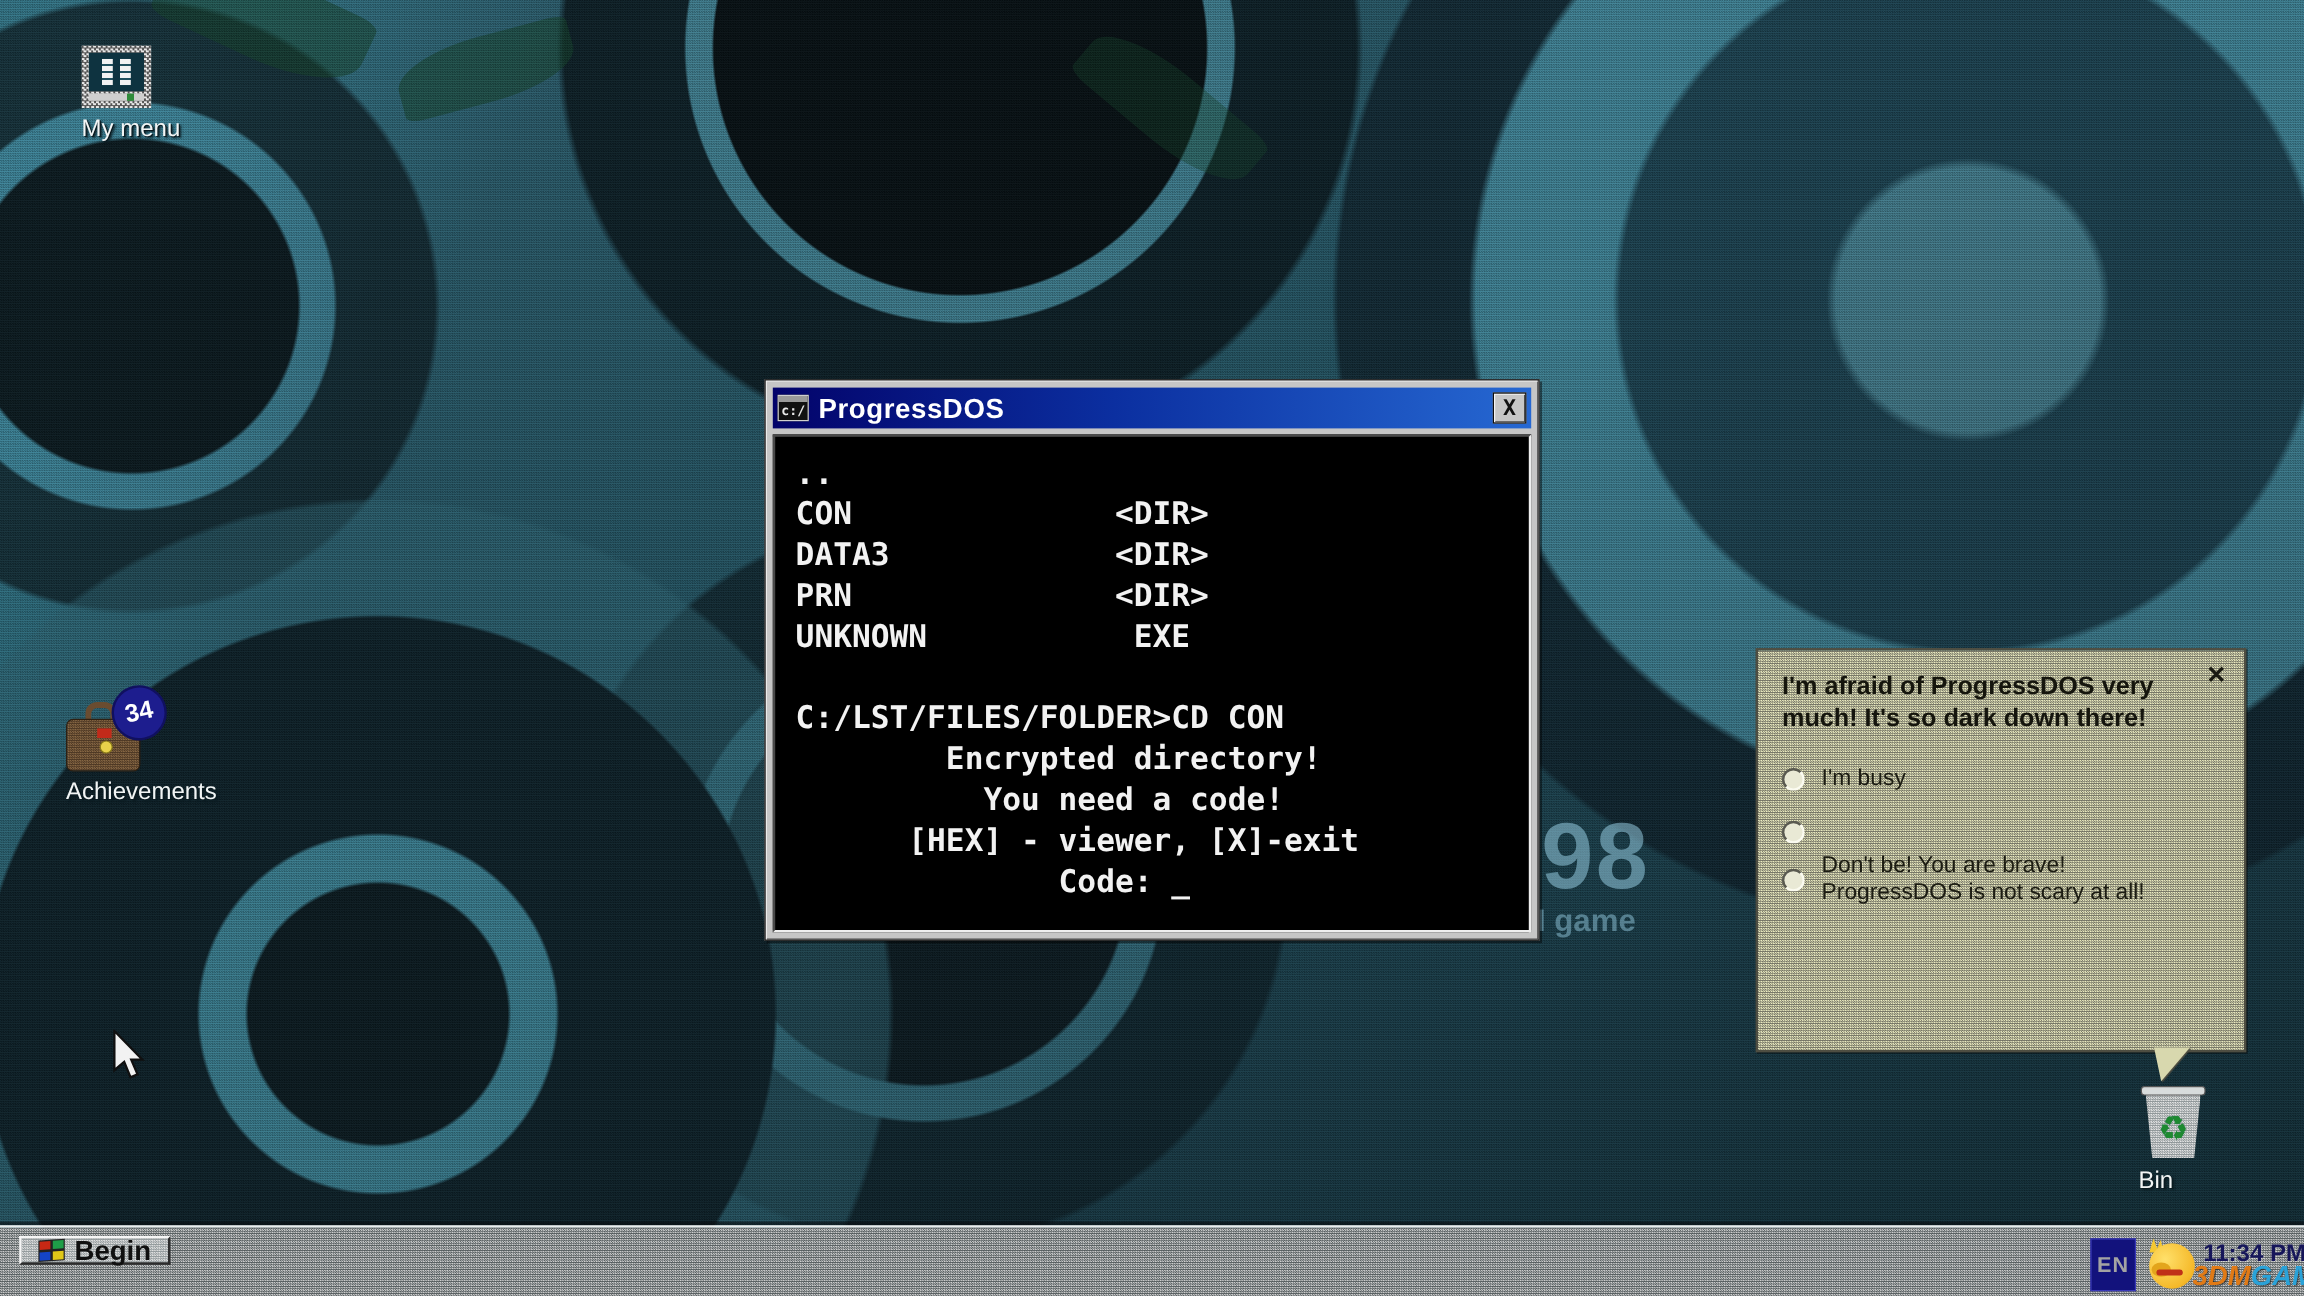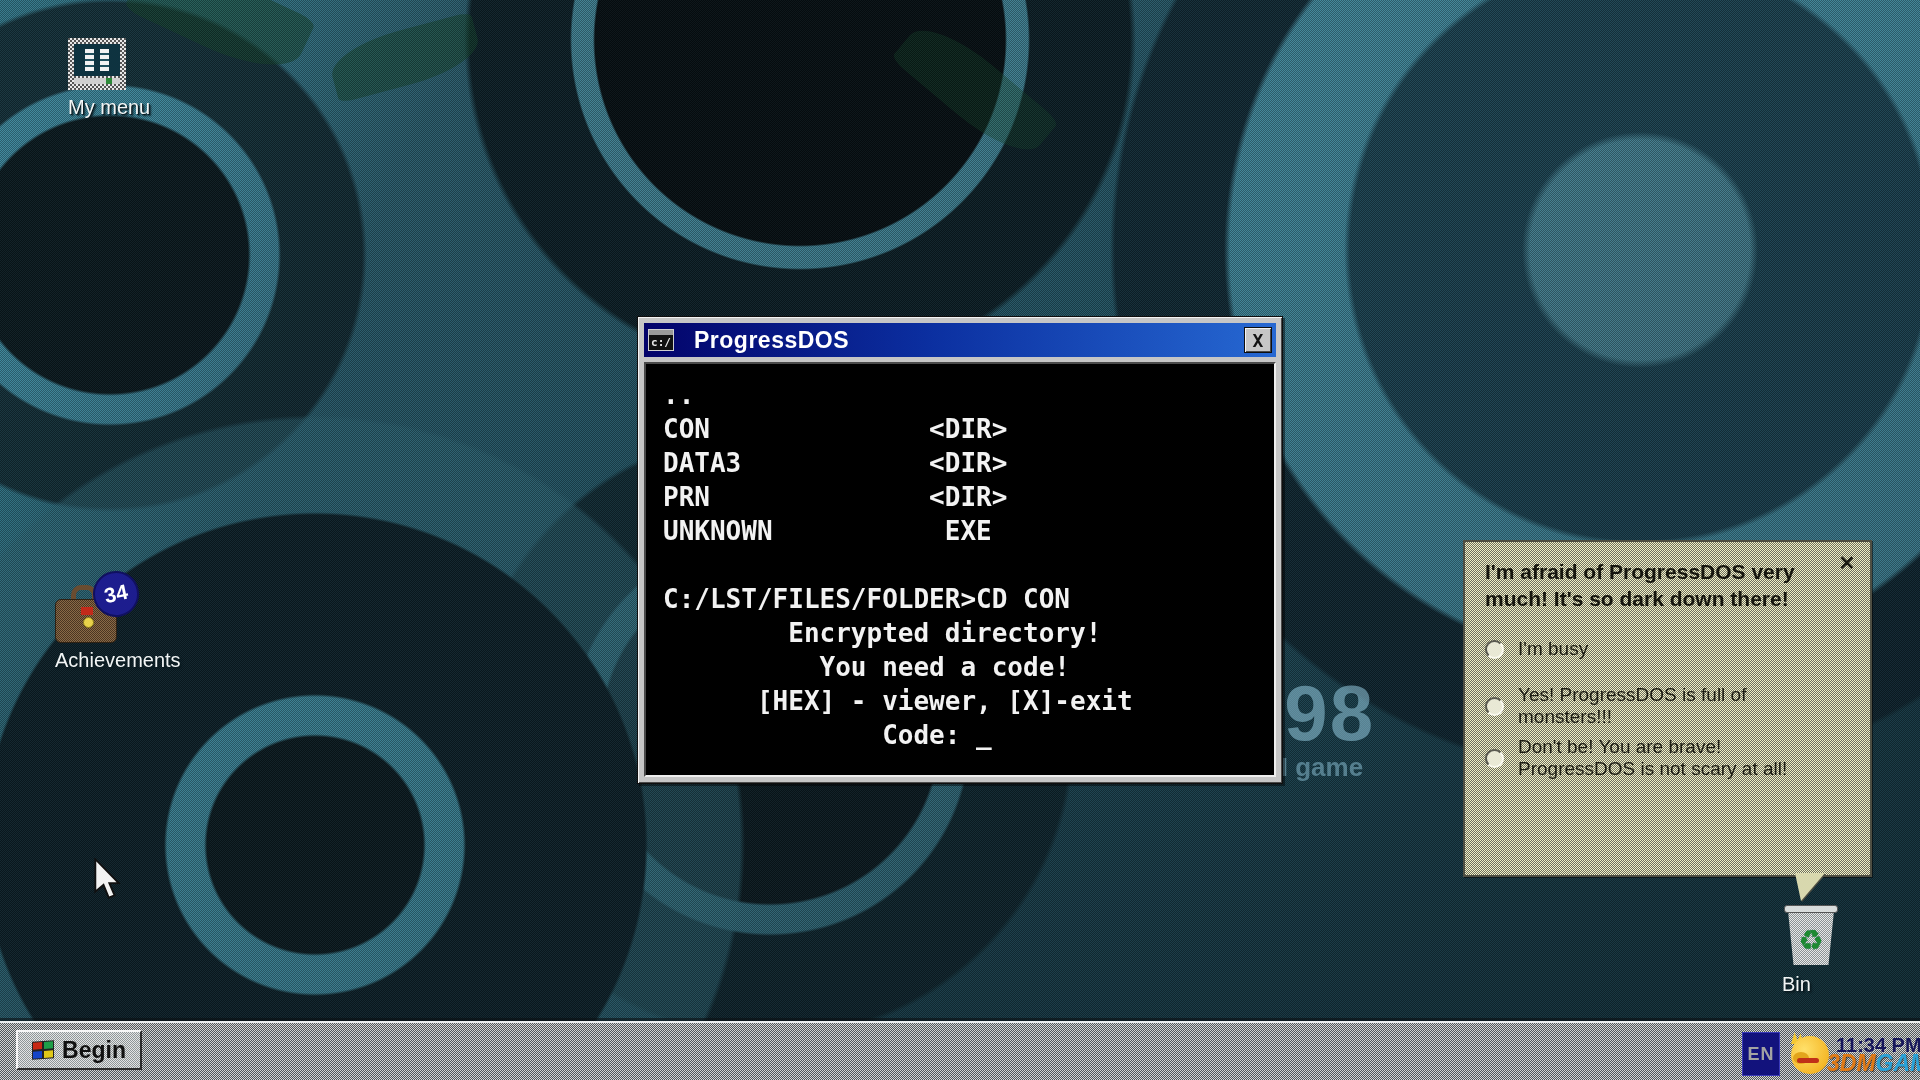--- a/index.html
+++ b/index.html
@@ -77,21 +77,21 @@
   .titlebar{
     height:34px;flex:0 0 34px;display:flex;align-items:center;padding:0 4px;
     background:linear-gradient(90deg,#03036a 0%,#0b2fa0 45%,#2668d2 100%);
   }
   .dosicon{
     width:26px;height:22px;background:#111;border:1px solid #cfcfcf;position:relative;flex:0 0 26px;
     display:flex;align-items:center;justify-content:center;
   }
   .dosicon::before{content:"";position:absolute;left:0;top:0;right:0;height:5px;background:#9a9a9a;}
   .dosicon span{color:#e8e8e8;font-family:"DejaVu Sans Mono",monospace;font-size:11px;font-weight:bold;margin-top:4px;}
-  .wtitle{color:#fff;font-weight:bold;font-size:23px;margin-left:20px;flex:1;letter-spacing:.5px;}
+  .wtitle{color:#fff;font-weight:bold;font-size:23px;margin-left:8px;flex:1;letter-spacing:.5px;}
   .closebtn{
     width:28px;height:26px;background:#c6c6c6;border:1px solid #0e0e0e;
     box-shadow:inset 1px 1px 0 #f4f4f4, inset -1px -1px 0 #4a4a4a;
     color:#111;font-weight:bold;font-size:18px;display:flex;align-items:center;justify-content:center;
     font-family:"DejaVu Sans Mono",monospace;
   }
   .terminal{
     flex:1;margin-top:5px;background:#000;
     border-top:2px solid #4a4a4a;border-left:2px solid #4a4a4a;
     border-right:2px solid #efefef;border-bottom:2px solid #efefef;
@@ -130,21 +130,21 @@
     border-bottom:2px solid #fbfbf0;border-right:2px solid #fbfbf0;
   }
   .opt .olabel{font-size:19px;line-height:22px;color:#1c1c12;width:295px;}
   
   .taskbar{
     position:absolute;left:0;top:1021px;width:1920px;height:59px;z-index:20;
     background:conic-gradient(#d4d4d4 .25turn,#50585a .25turn .5turn,#d4d4d4 .5turn .75turn,#50585a .75turn) 0 0/2px 2px;
     border-top:2px solid #e9eded;box-shadow:0 -3px 0 rgba(10,15,18,.6);
   }
   .beginbtn{
-    position:absolute;left:16px;top:7px;width:126px;height:40px;
+    position:absolute;left:16px;top:7px;width:126px;height:24px;
     background:conic-gradient(#e4e4e4 .25turn,#8e9698 .25turn .5turn,#e4e4e4 .5turn .75turn,#8e9698 .75turn) 0 0/2px 2px;
     border-top:2px solid #f6f6f6;border-left:2px solid #f6f6f6;
     border-right:2px solid #2c2c2c;border-bottom:2px solid #2c2c2c;
     display:flex;align-items:center;justify-content:center;gap:8px;
   }
   .beginbtn .blabel{font-weight:bold;font-size:23px;color:#101010;}
   .flag{width:22px;height:18px;display:grid;grid-template-columns:1fr 1fr;grid-template-rows:1fr 1fr;gap:2px;background:#222;padding:1px;transform:skewY(-4deg);}
   .flag i{display:block;}
   .flag .f1{background:#c82814;} .flag .f2{background:#1e9e48;}
   .flag .f3{background:#1444c8;} .flag .f4{background:#e0c818;}
@@ -241,21 +241,20 @@
     <div class="bubble-tail"></div>
     <div class="bubble-msg">I'm afraid of ProgressDOS very much! It's so dark down there!</div>
     <div class="bubble-close">✕</div>
     <div class="options">
       <div class="opt">
         <span class="radio"></span>
         <span class="olabel">I'm busy</span>
       </div>
       <div class="opt">
         <span class="radio"></span>
-        <span class="olabel">Yes! ProgressDOS is full of monsters!!!</span>
       </div>
       <div class="opt tight">
         <span class="radio"></span>
         <span class="olabel">Don't be! You are brave! ProgressDOS is not scary at all!</span>
       </div>
     </div>
   </div>
 
   <div class="taskbar">
     <div class="beginbtn">

